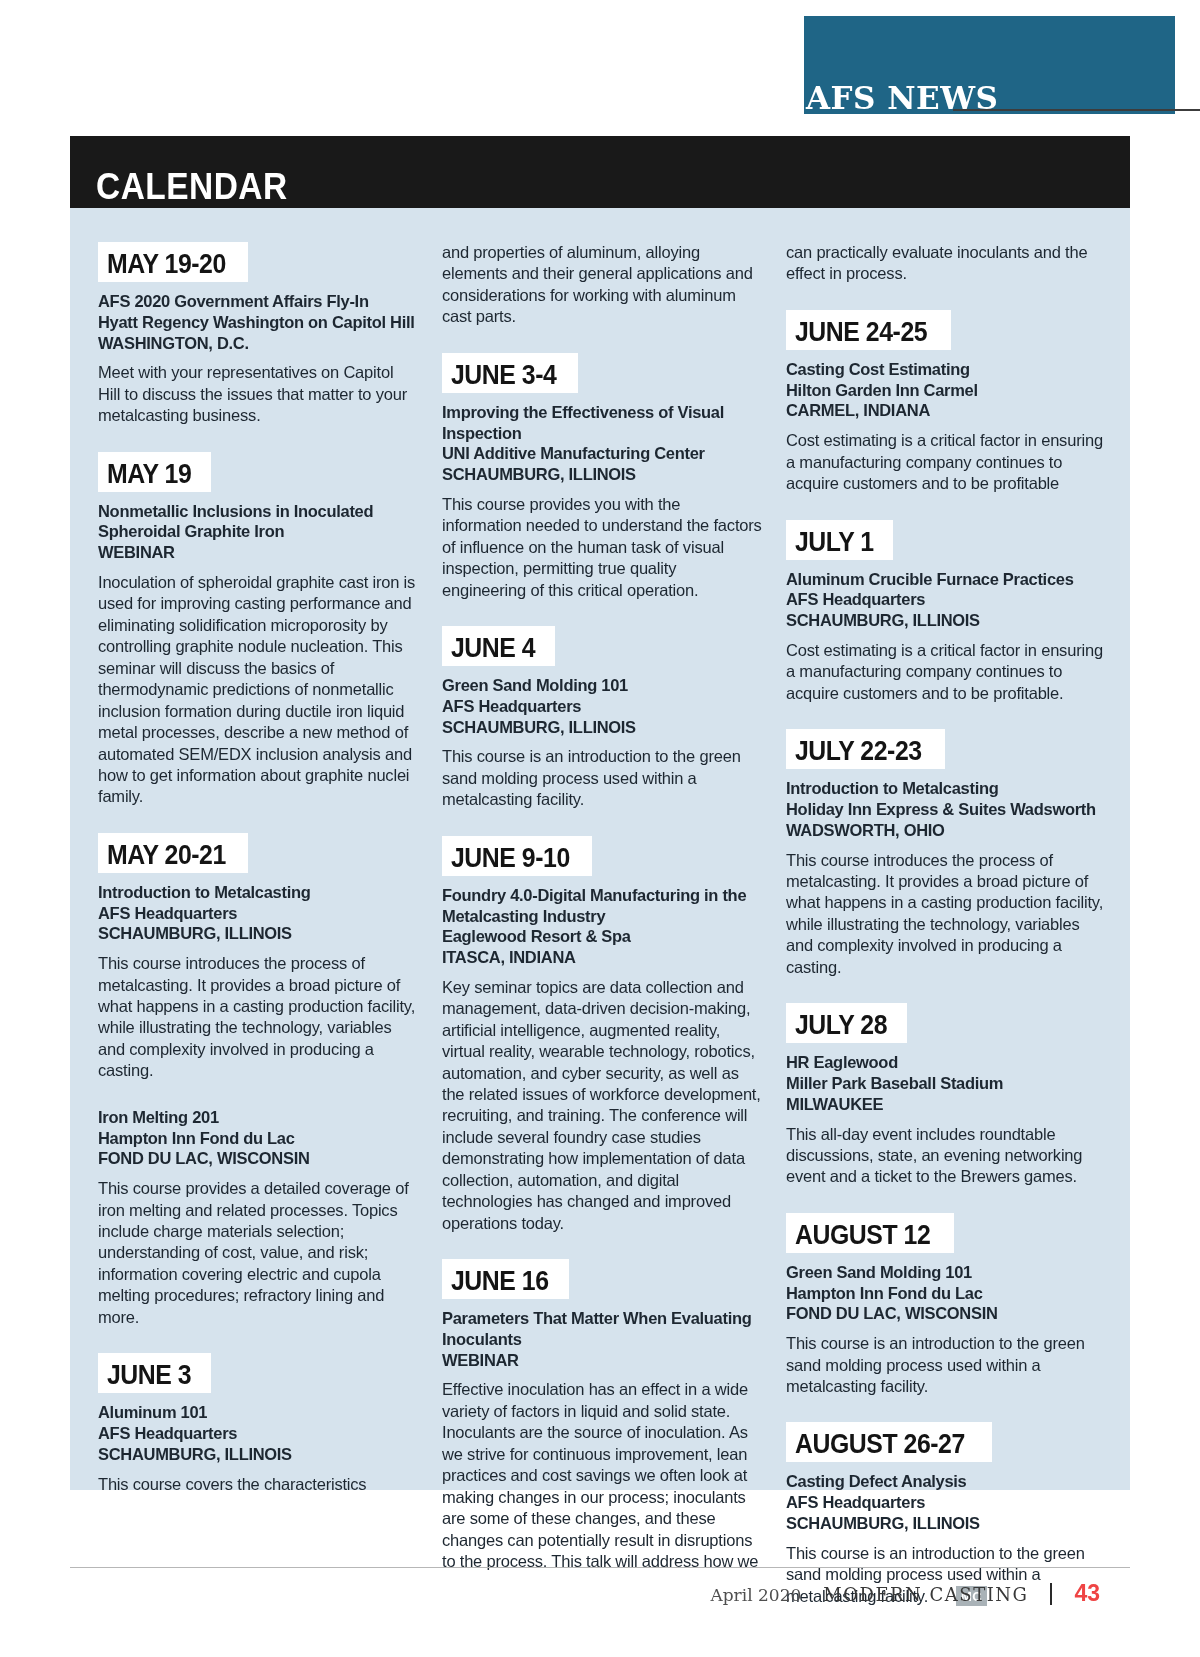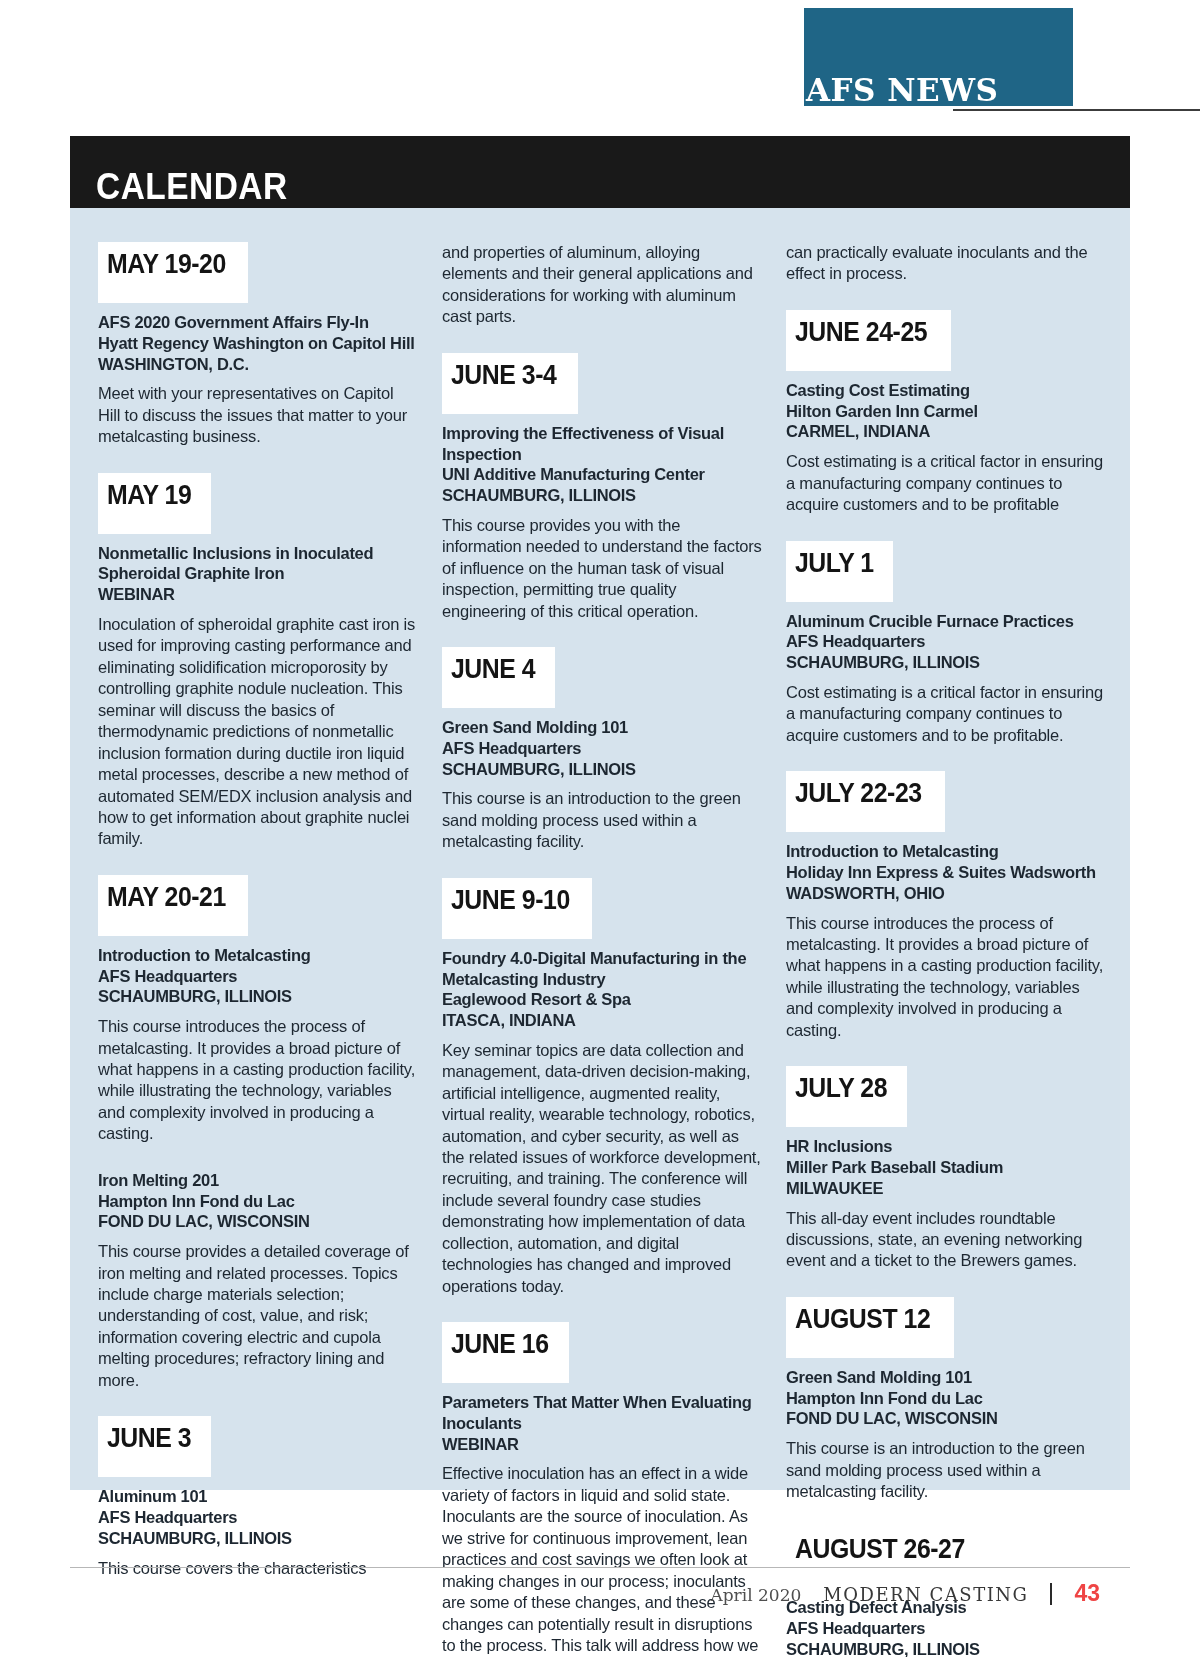--- a/index.html
+++ b/index.html
@@ -1,34 +1,34 @@
 <!DOCTYPE html>
 <html><head>
 <meta charset="utf-8">
 <style>
   *{margin:0;padding:0;box-sizing:border-box}
   html,body{width:1200px;height:1657px}
   body{position:relative;background:#ffffff;font-family:"Liberation Sans",sans-serif;color:#1d2731;overflow:hidden}
 
   
-  .masthead{position:absolute;left:804px;top:8px;width:269px;height:98px;background:#1f6586}
+  .masthead{position:absolute;left:804px;top:16px;width:371px;height:98px;background:#1f6586}
   .masthead-label{position:absolute;left:2px;bottom:-2px;font-family:"DejaVu Serif",serif;font-weight:bold;font-size:31px;color:#ffffff;letter-spacing:0.5px}
   .head-rule{position:absolute;left:953px;top:109px;width:247px;height:2px;background:#3c3c3c}
 
   
   .calendar-bar{position:absolute;left:70px;top:136px;width:1060px;height:72px;background:#191919;display:flex;align-items:flex-end}
   .calendar-title{color:#fff;font-size:36px;font-weight:bold;margin-left:26px;letter-spacing:.5px;display:inline-block;transform:scaleX(.93);transform-origin:left center}
 
   
   .wedge{position:absolute;left:70px;top:208px;width:30px;height:104px;background:#191919;clip-path:polygon(0 0,100% 0,0 100%)}
   .panel{position:absolute;left:70px;top:208px;width:1060px;height:1282px;background:#d6e3ed;display:flex;gap:24px;padding:34px 24px 28px 28px}
   .col{flex:1 1 0;min-width:0}
 
   .event{margin:0}
-  .badge{display:inline-block;background:#ffffff;color:#141414;font-weight:bold;font-size:27px;letter-spacing:-.5px;padding:7px 12px 23px 9px;margin-bottom:9px}
+  .badge{display:inline-block;background:#ffffff;color:#141414;font-weight:bold;font-size:27px;letter-spacing:-.5px;padding:7px 12px 2px 9px;margin-bottom:9px}
   .badge-inner{display:inline-block;transform:scaleX(.92);transform-origin:left center;white-space:nowrap}
   .meta{font-weight:bold;font-size:16.5px;line-height:1.26;letter-spacing:-.3px;margin-bottom:9px}
   .body-text{font-size:16.5px;line-height:1.3;letter-spacing:-.2px;margin-bottom:25px}
   .mc{display:inline-block;background:#a9b2b7;color:#ffffff;font-weight:bold;font-size:13px;line-height:1;padding:4px 5px 3px 5px;margin-left:28px;vertical-align:1px;letter-spacing:.5px}
 
   
   .foot-rule{position:absolute;left:70px;top:1567px;width:1060px;height:1px;background:#b7b7b7}
   .footer{position:absolute;right:100px;top:1580px;font-family:"DejaVu Serif",serif;font-size:17px;color:#4f4f4f;display:flex;align-items:baseline;gap:22px;white-space:nowrap}
   .footer .mag{font-size:18px;letter-spacing:1.5px;color:#383838}
   .footer .sep{display:inline-block;width:2px;height:22px;background:#2a2a2a;align-self:center}
@@ -160,21 +160,21 @@
         <div class="meta">
           <div>Introduction to Metalcasting</div>
           <div>Holiday Inn Express &amp; Suites Wadsworth</div>
           <div>WADSWORTH, OHIO</div>
         </div>
         <p class="body-text">This course introduces the process of metalcasting. It provides a broad picture of what happens in a casting production facility, while illustrating the technology, variables and complexity involved in producing a casting.</p>
       </div>
       <div class="event">
         <div><span class="badge"><span class="badge-inner">JULY 28</span></span></div>
         <div class="meta">
-          <div>HR Inclusions</div>
+          <div>HR Eaglewood</div>
           <div>Miller Park Baseball Stadium</div>
           <div>MILWAUKEE</div>
         </div>
         <p class="body-text">This all-day event includes roundtable discussions, state, an evening networking event and a ticket to the Brewers games.</p>
       </div>
       <div class="event">
         <div><span class="badge"><span class="badge-inner">AUGUST 12</span></span></div>
         <div class="meta">
           <div>Green Sand Molding 101</div>
           <div>Hampton Inn Fond du Lac</div>

